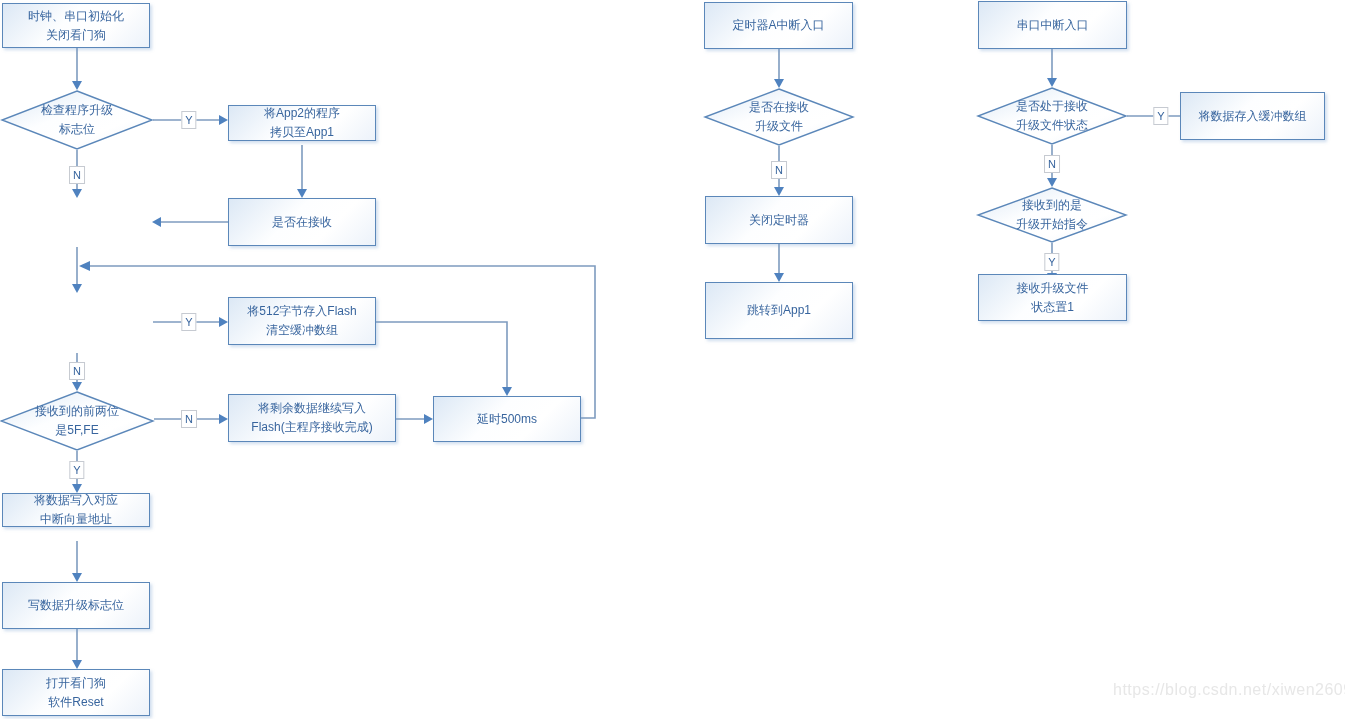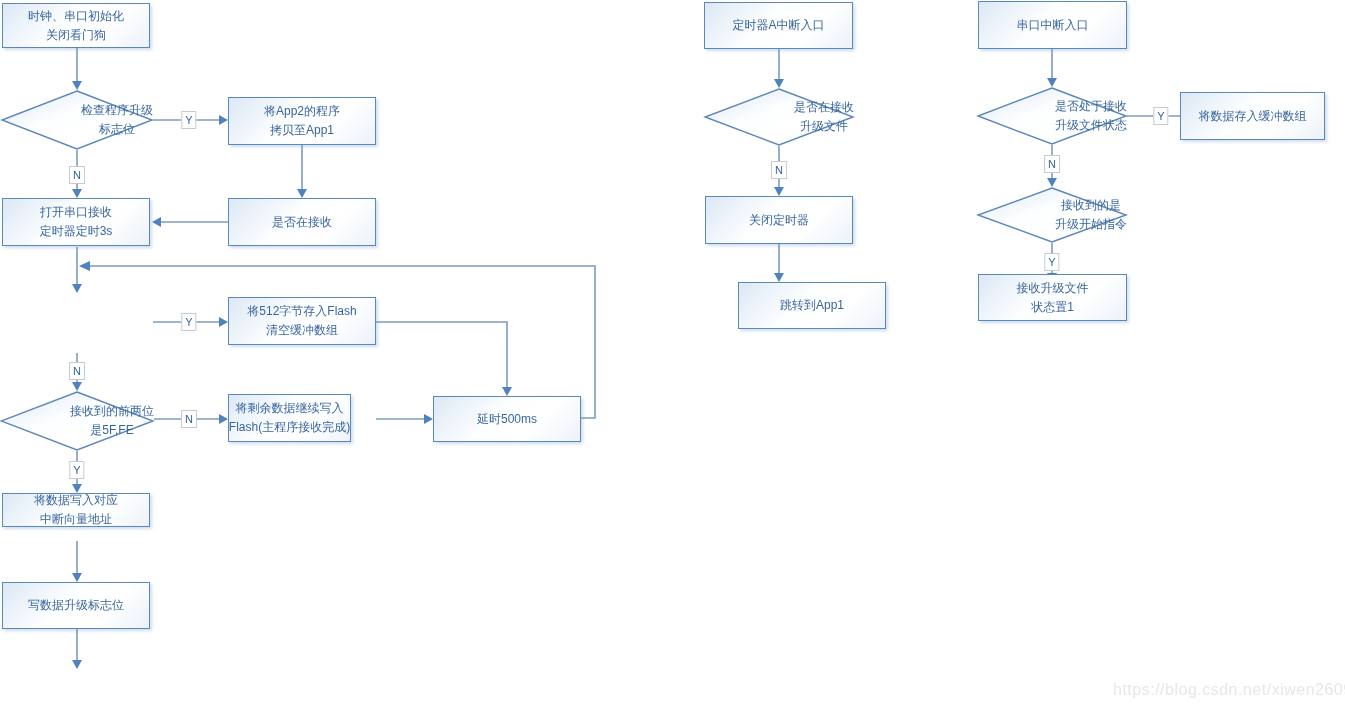--- a/index.html
+++ b/index.html
@@ -16,21 +16,21 @@
   .conn{fill:none;stroke:var(--line,#7e9bbf);stroke-width:1.6;}
   .arrow{fill:var(--arrow,#4f82bf);stroke:none;}
 
   
   .node{position:absolute;z-index:2;display:flex;flex-direction:column;align-items:center;
         justify-content:center;text-align:center;color:var(--text,#38659e);
         font-size:12px;line-height:19px;}
   .box{border:1px solid var(--border,#5b87b9);
        background:linear-gradient(135deg,#dce8f5 0%,#fdfeff 42%,#ffffff 68%,#ecf2fa 100%);
        box-shadow:2px 2px 3px rgba(120,160,205,0.35);}
-  .diamond{background:transparent;align-items:flex-end;}
+  .diamond{background:transparent;}
   .dshape{position:absolute;left:0;top:0;width:100%;height:100%;overflow:visible;}
   .dshape polygon{fill:url(#nodeGrad);stroke:var(--border,#5b87b9);stroke-width:1.4;}
   .dtext{position:relative;z-index:1;}
   .nl{white-space:nowrap;}
 
   
   .blabel{position:absolute;z-index:3;transform:translate(-50%,-50%);
           background:#ffffff;border:1px solid var(--label-border,#c6cad1);
           color:var(--text,#38659e);font-size:11px;line-height:14px;
           padding:1px 3px;text-align:center;}
@@ -113,29 +113,25 @@
   <div class="node diamond" style="left:1px;top:90px;width:152px;height:60px">
     <svg class="dshape" viewBox="0 0 152 60" preserveAspectRatio="none">
         <polygon points="76,1 151,30 76,59 1,30"></polygon>
       </svg>
     <div class="dtext">
       <div class="nl">检查程序升级</div>
       <div class="nl">标志位</div>
     </div>
   </div>
 
-  <div class="node box" style="left:228px;top:97px;width:148px;height:48px">
+  <div class="node box" style="left:228px;top:105px;width:148px;height:36px">
     <div class="nl">将App2的程序</div>
     <div class="nl">拷贝至App1</div>
   </div>
 
-  <div class="node box" style="left:2px;top:198px;width:148px;height:48px">
-    <div class="nl">打开串口接收</div>
-    <div class="nl">定时器定时3s</div>
-  </div>
 
   <div class="node box" style="left:228px;top:198px;width:148px;height:48px">
     <div class="nl">是否在接收</div>
   </div>
 
 
   <div class="node box" style="left:228px;top:297px;width:148px;height:48px">
     <div class="nl">将512字节存入Flash</div>
     <div class="nl">清空缓冲数组</div>
   </div>
@@ -143,58 +139,62 @@
   <div class="node diamond" style="left:0px;top:391px;width:154px;height:60px">
     <svg class="dshape" viewBox="0 0 154 60" preserveAspectRatio="none">
         <polygon points="77,1 153,30 77,59 1,30"></polygon>
       </svg>
     <div class="dtext">
       <div class="nl">接收到的前两位</div>
       <div class="nl">是5F,FE</div>
     </div>
   </div>
 
-  <div class="node box" style="left:228px;top:394px;width:123px;height:48px">
+  <div class="node box" style="left:228px;top:394px;width:168px;height:48px">
     <div class="nl">将剩余数据继续写入</div>
     <div class="nl">Flash(主程序接收完成)</div>
   </div>
 
   <div class="node box" style="left:433px;top:396px;width:148px;height:46px">
     <div class="nl">延时500ms</div>
   </div>
 
   <div class="node box" style="left:2px;top:493px;width:148px;height:34px">
     <div class="nl">将数据写入对应</div>
     <div class="nl">中断向量地址</div>
   </div>
 
   <div class="node box" style="left:2px;top:582px;width:148px;height:47px">
     <div class="nl">写数据升级标志位</div>
   </div>
 
+  <div class="node box" style="left:2px;top:669px;width:148px;height:47px">
+    <div class="nl">打开看门狗</div>
+    <div class="nl">软件Reset</div>
+  </div>
 
   <div class="node box" style="left:704px;top:2px;width:149px;height:47px">
     <div class="nl">定时器A中断入口</div>
   </div>
 
   <div class="node diamond" style="left:704px;top:88px;width:150px;height:58px">
     <svg class="dshape" viewBox="0 0 150 58" preserveAspectRatio="none">
         <polygon points="75,1 149,29 75,57 1,29"></polygon>
       </svg>
     <div class="dtext">
       <div class="nl">是否在接收</div>
       <div class="nl">升级文件</div>
     </div>
   </div>
 
   <div class="node box" style="left:705px;top:196px;width:148px;height:48px">
     <div class="nl">关闭定时器</div>
   </div>
 
-  <div class="node box" style="left:738px;top:282px;width:148px;height:47px">
+  <div class="node box" style="left:705px;top:282px;width:148px;height:57px">
     <div class="nl">跳转到App1</div>
   </div>
 
   <div class="node box" style="left:978px;top:1px;width:149px;height:48px">
     <div class="nl">串口中断入口</div>
   </div>
 
   <div class="node diamond" style="left:977px;top:87px;width:150px;height:58px">
     <svg class="dshape" viewBox="0 0 150 58" preserveAspectRatio="none">
         <polygon points="75,1 149,29 75,57 1,29"></polygon>

